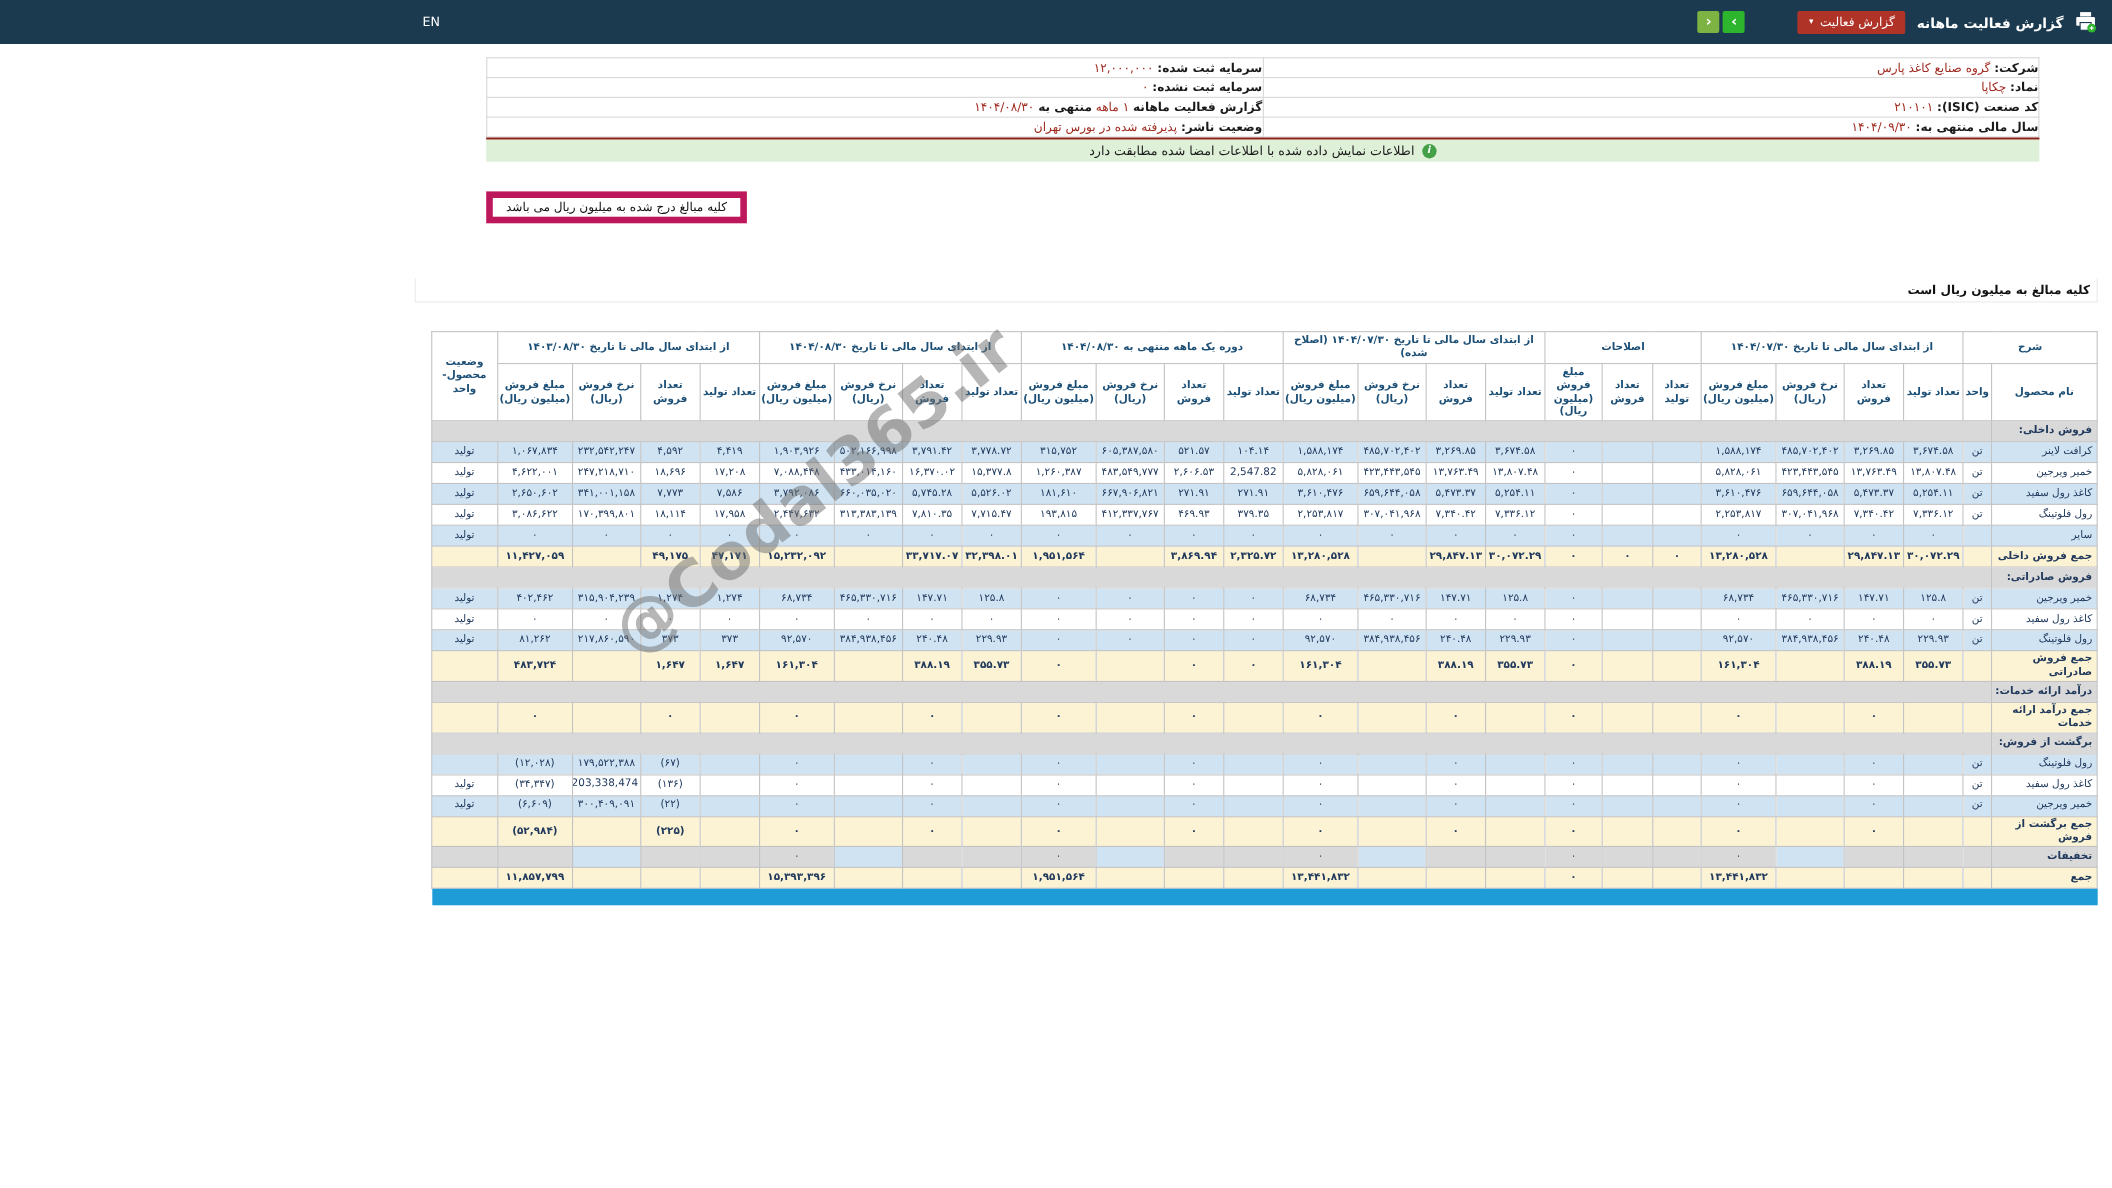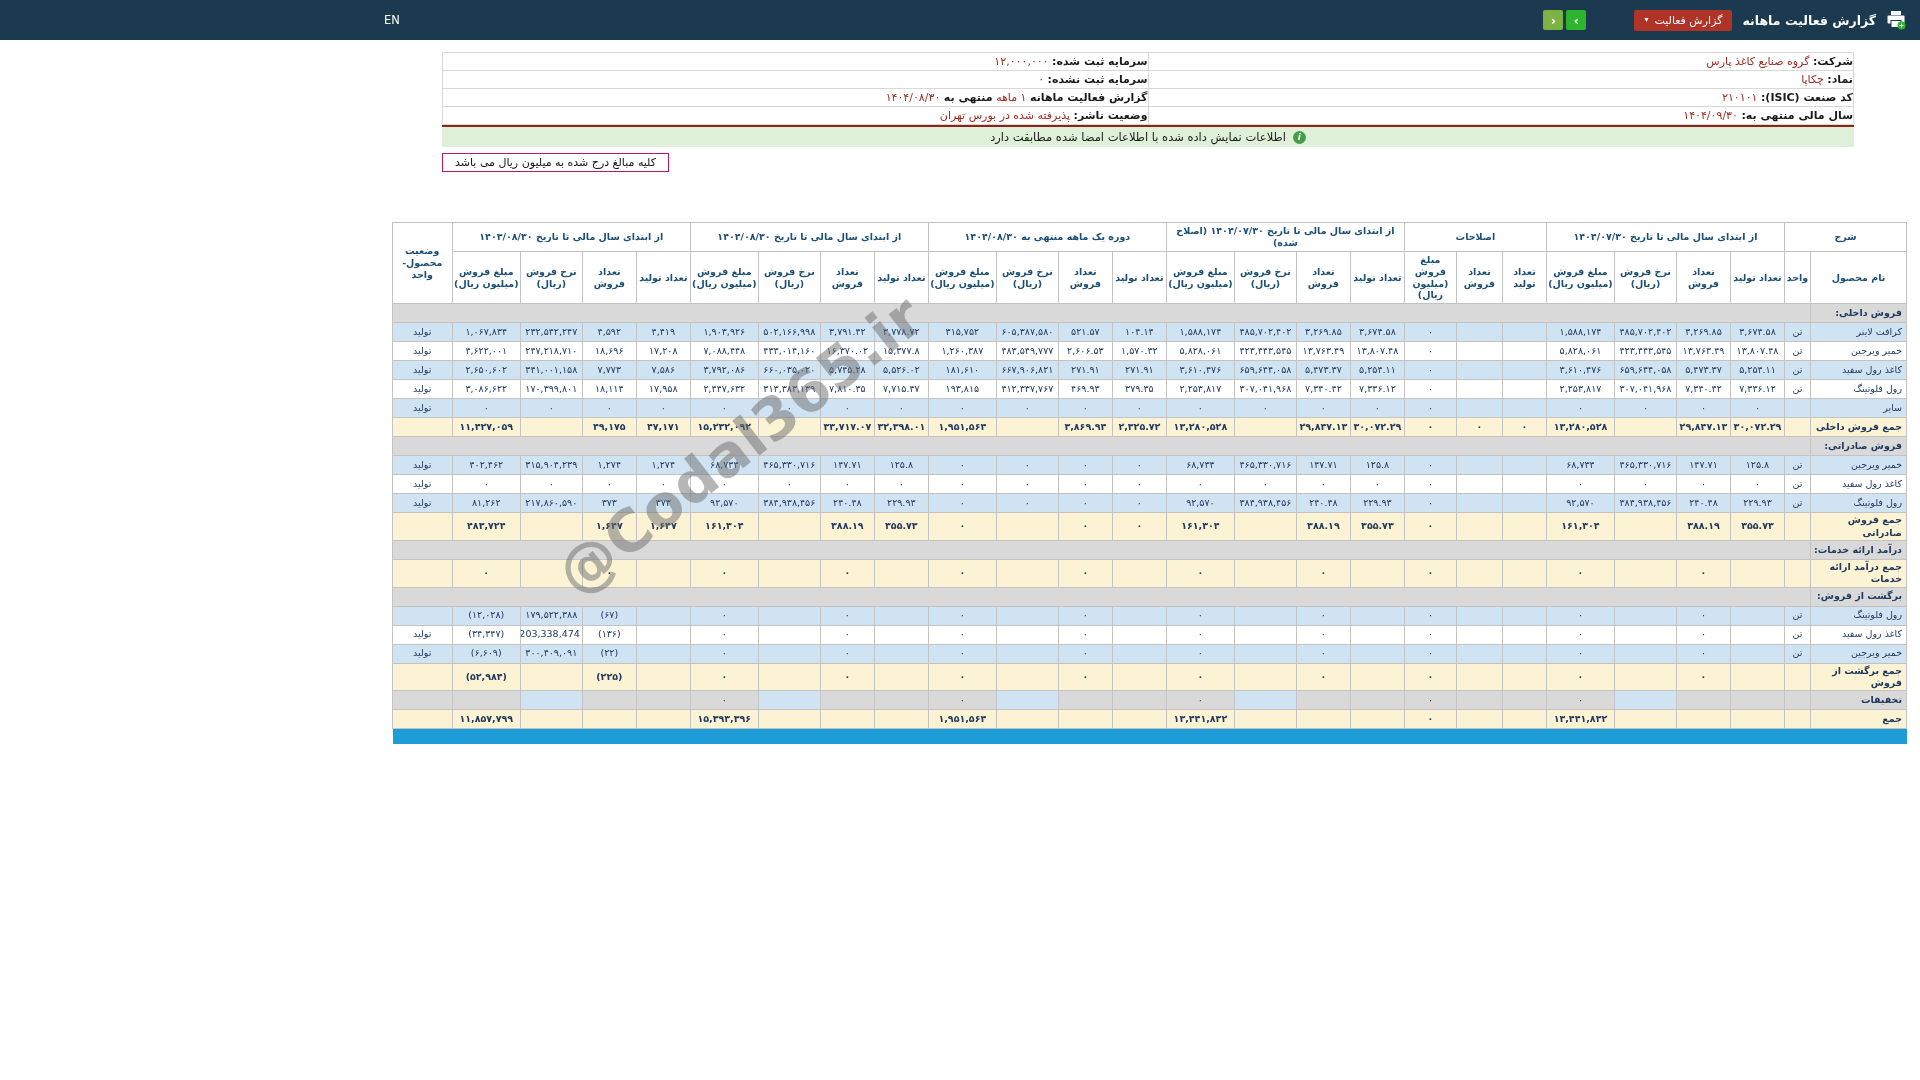--- a/index.html
+++ b/index.html
@@ -29,21 +29,21 @@
   .info-wrap { margin:12px 66px 0 78px; }
   .info-table { width:100%; border-collapse:collapse; font-size:11px; }
   .info-table td { border:1px solid #d8d8d8; padding:2px 0; height:16px; width:50%; }
   .lbl { font-weight:bold; color:#1a1a1a; }
   .val { color:#a02b20; }
   .maroon-line { height:2px; background:#8c2218; }
   .green-bar { background:#dff0d8; min-height:20px; display:flex; align-items:center; justify-content:center;
     gap:7px; font-size:11.5px; color:#1a1a1a; }
   .info-icon { width:13px; height:13px; border-radius:50%; background:#43a047; color:#fff; font-size:9px; font-weight:bold;
     display:inline-flex; align-items:center; justify-content:center; font-style:italic; flex:0 0 13px; }
-  .note-box { margin-top:6px; margin-right:auto; margin-left:0; width:fit-content; border:1px solid #be185d;
+  .note-box { margin-top:27px; margin-right:auto; margin-left:0; width:fit-content; border:6px solid #be185d;
     padding:2px 12px; font-size:11px; color:#111; }
 
   
   .section { margin:50px 13px 0 13px; }
   .section-title { background:#1e9cd7; color:#fff; font-weight:bold; font-size:12px; padding:3px 10px; }
   .section-note { padding:4px 6px; font-size:11px; font-weight:bold; color:#111; border:1px solid #ececec; border-top:none; }
   .table-wrap { margin-top:26px; }
 
   table.main { border-collapse:collapse; table-layout:fixed; width:1514px; font-size:9.5px; }
   table.main th, table.main td { border:1px solid #c3c3c3; padding:1px 2px; text-align:center; overflow:hidden; }
@@ -149,20 +149,21 @@
         </table>
       <div class="maroon-line"></div>
       <div class="green-bar">
         <span class="info-icon">i</span>
         <span>اطلاعات نمایش داده شده با اطلاعات امضا شده مطابقت دارد</span>
       </div>
       <div class="note-box">کلیه مبالغ درج شده به میلیون ریال می باشد</div>
     </div>
 
     <div class="section">
+      <div class="section-note">کلیه مبالغ به میلیون ریال است</div>
       <div class="table-wrap">
         <table class="main" id="main-table">
             <colgroup>
               <col style="width: 96px;">
               <col style="width: 26px;">
               <col style="width: 54px;">
               <col style="width: 54px;">
               <col style="width: 62px;">
               <col style="width: 68px;">
               <col style="width: 44px;">
@@ -265,21 +266,21 @@
                 <td class="col-s">۱۳,۷۶۳.۴۹</td>
                 <td class="col-r">۴۲۳,۴۴۳,۵۴۵</td>
                 <td class="col-m">۵,۸۲۸,۰۶۱</td>
                 <td class="col-t"></td>
                 <td class="col-s"></td>
                 <td class="col-m">۰</td>
                 <td class="col-t">۱۳,۸۰۷.۴۸</td>
                 <td class="col-s">۱۳,۷۶۳.۴۹</td>
                 <td class="col-r">۴۲۳,۴۴۳,۵۴۵</td>
                 <td class="col-m">۵,۸۲۸,۰۶۱</td>
-                <td class="col-t">۱,۵۷۰.۳۲</td>
+                <td class="col-t">2,547.82</td>
                 <td class="col-s">۲,۶۰۶.۵۳</td>
                 <td class="col-r">۴۸۳,۵۴۹,۷۷۷</td>
                 <td class="col-m">۱,۲۶۰,۳۸۷</td>
                 <td class="col-t">۱۵,۳۷۷.۸</td>
                 <td class="col-s">۱۶,۳۷۰.۰۲</td>
                 <td class="col-r">۴۳۳,۰۱۴,۱۶۰</td>
                 <td class="col-m">۷,۰۸۸,۴۴۸</td>
                 <td class="col-t">۱۷,۲۰۸</td>
                 <td class="col-s">۱۸,۶۹۶</td>
                 <td class="col-r">۲۴۷,۲۱۸,۷۱۰</td>

